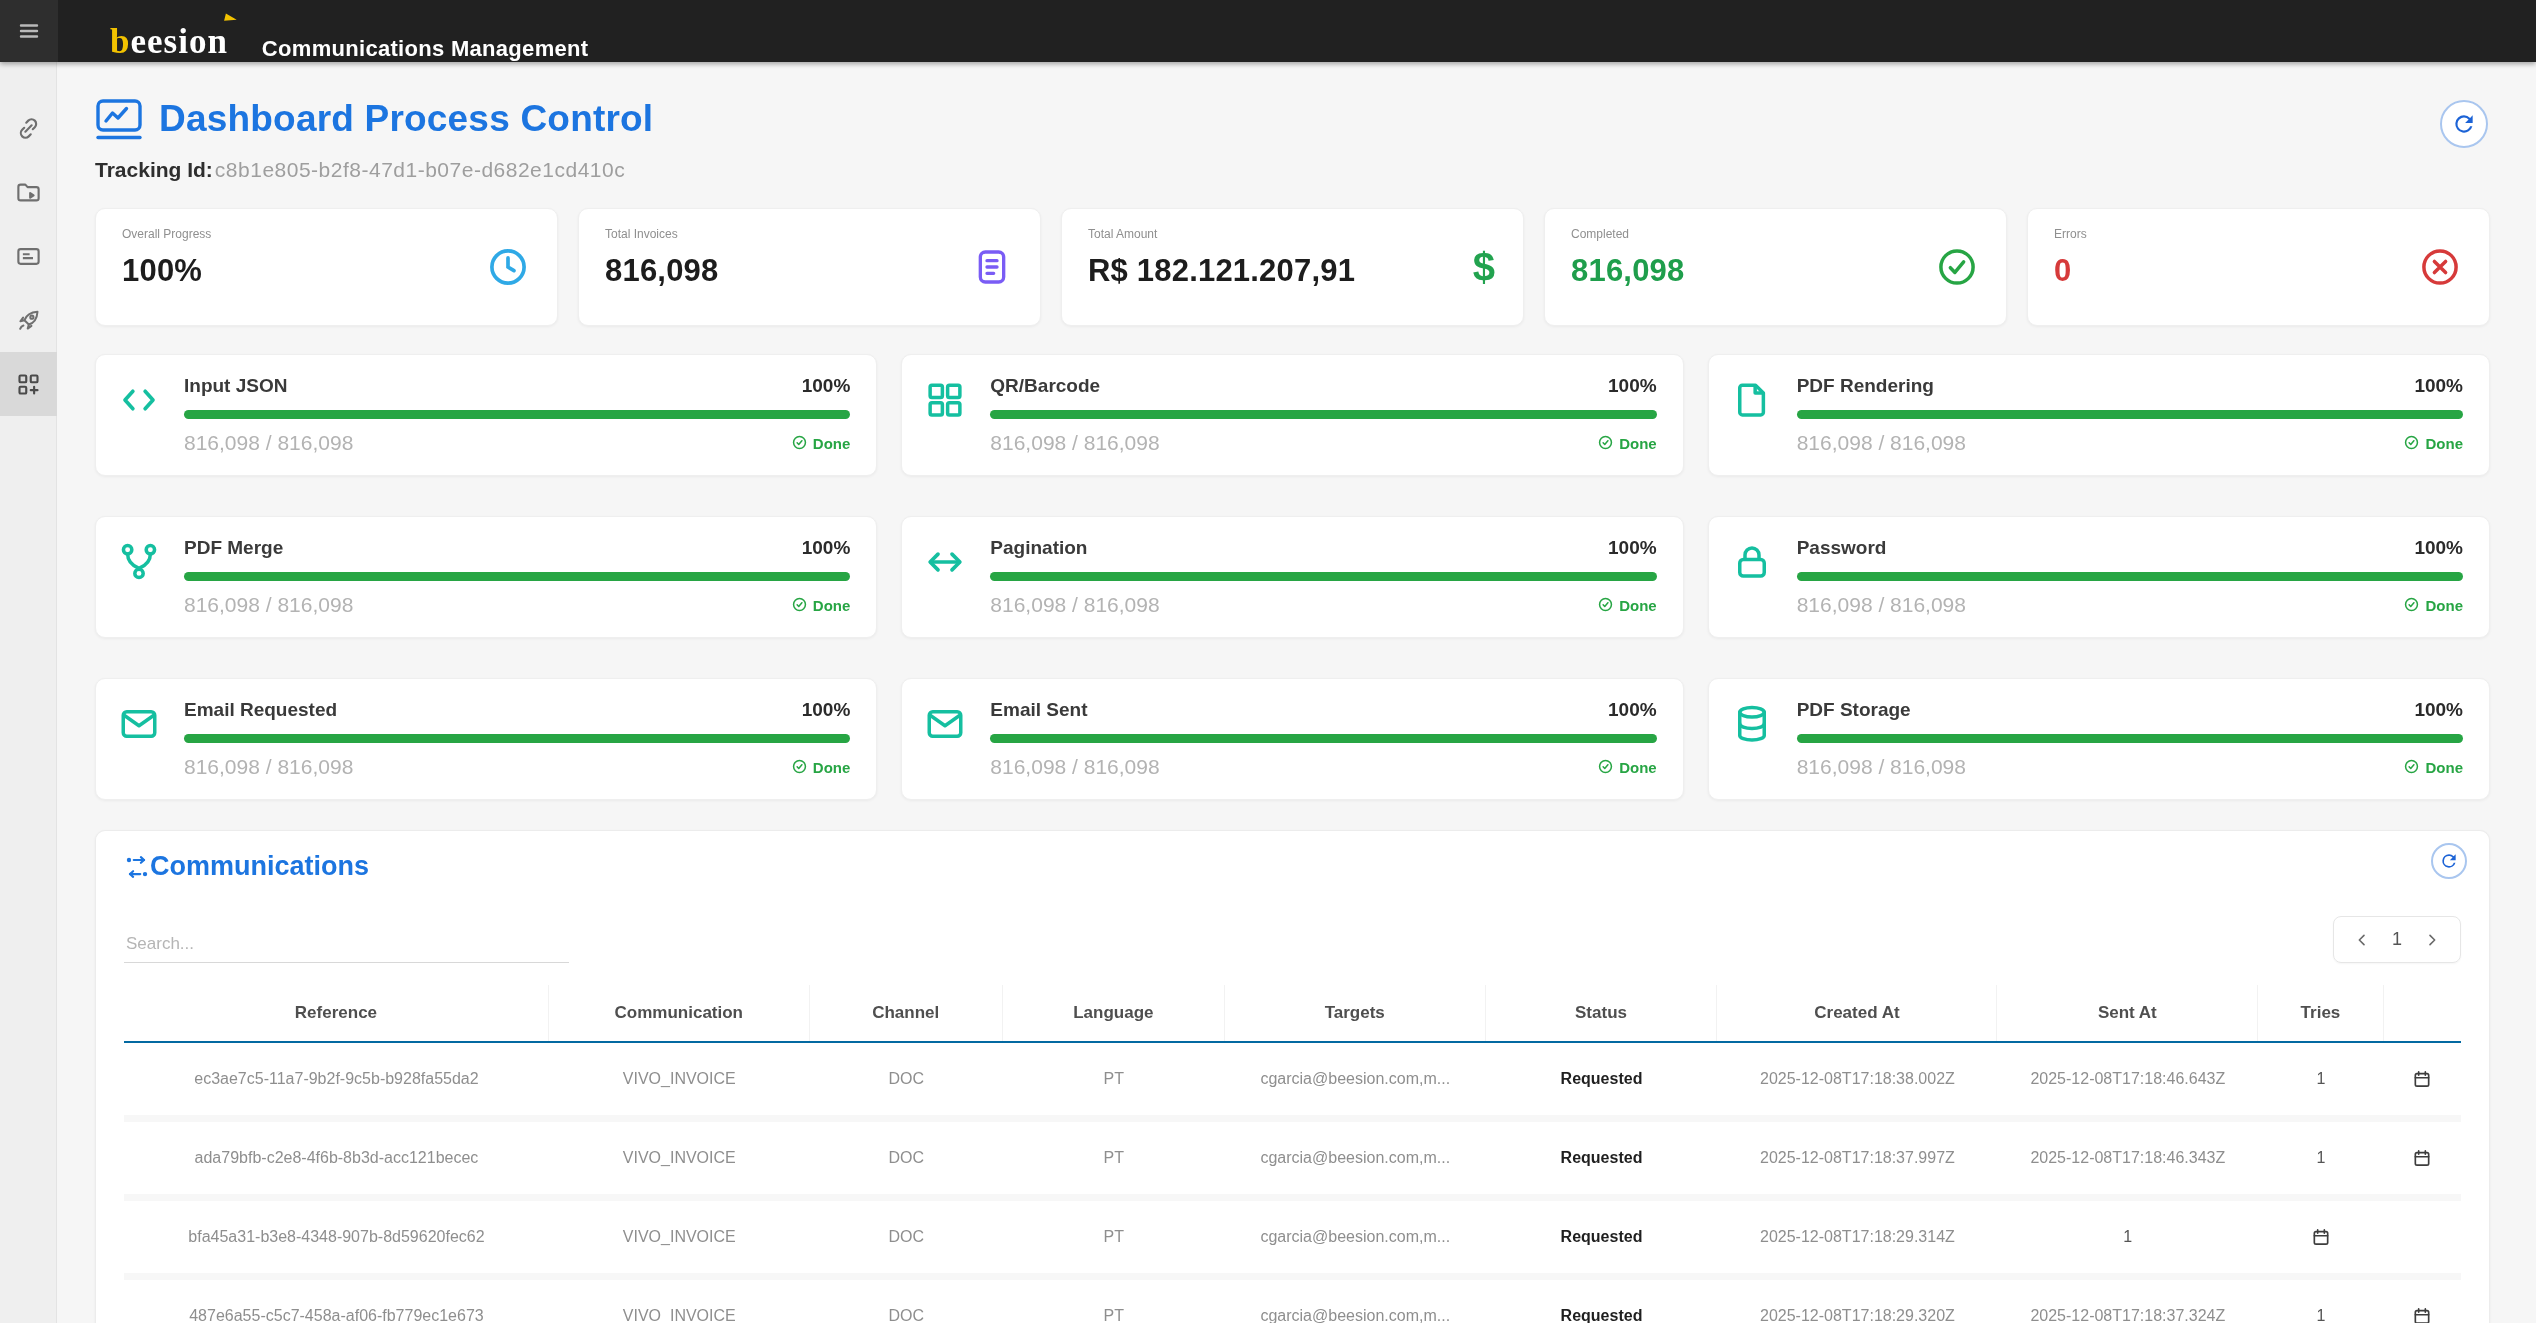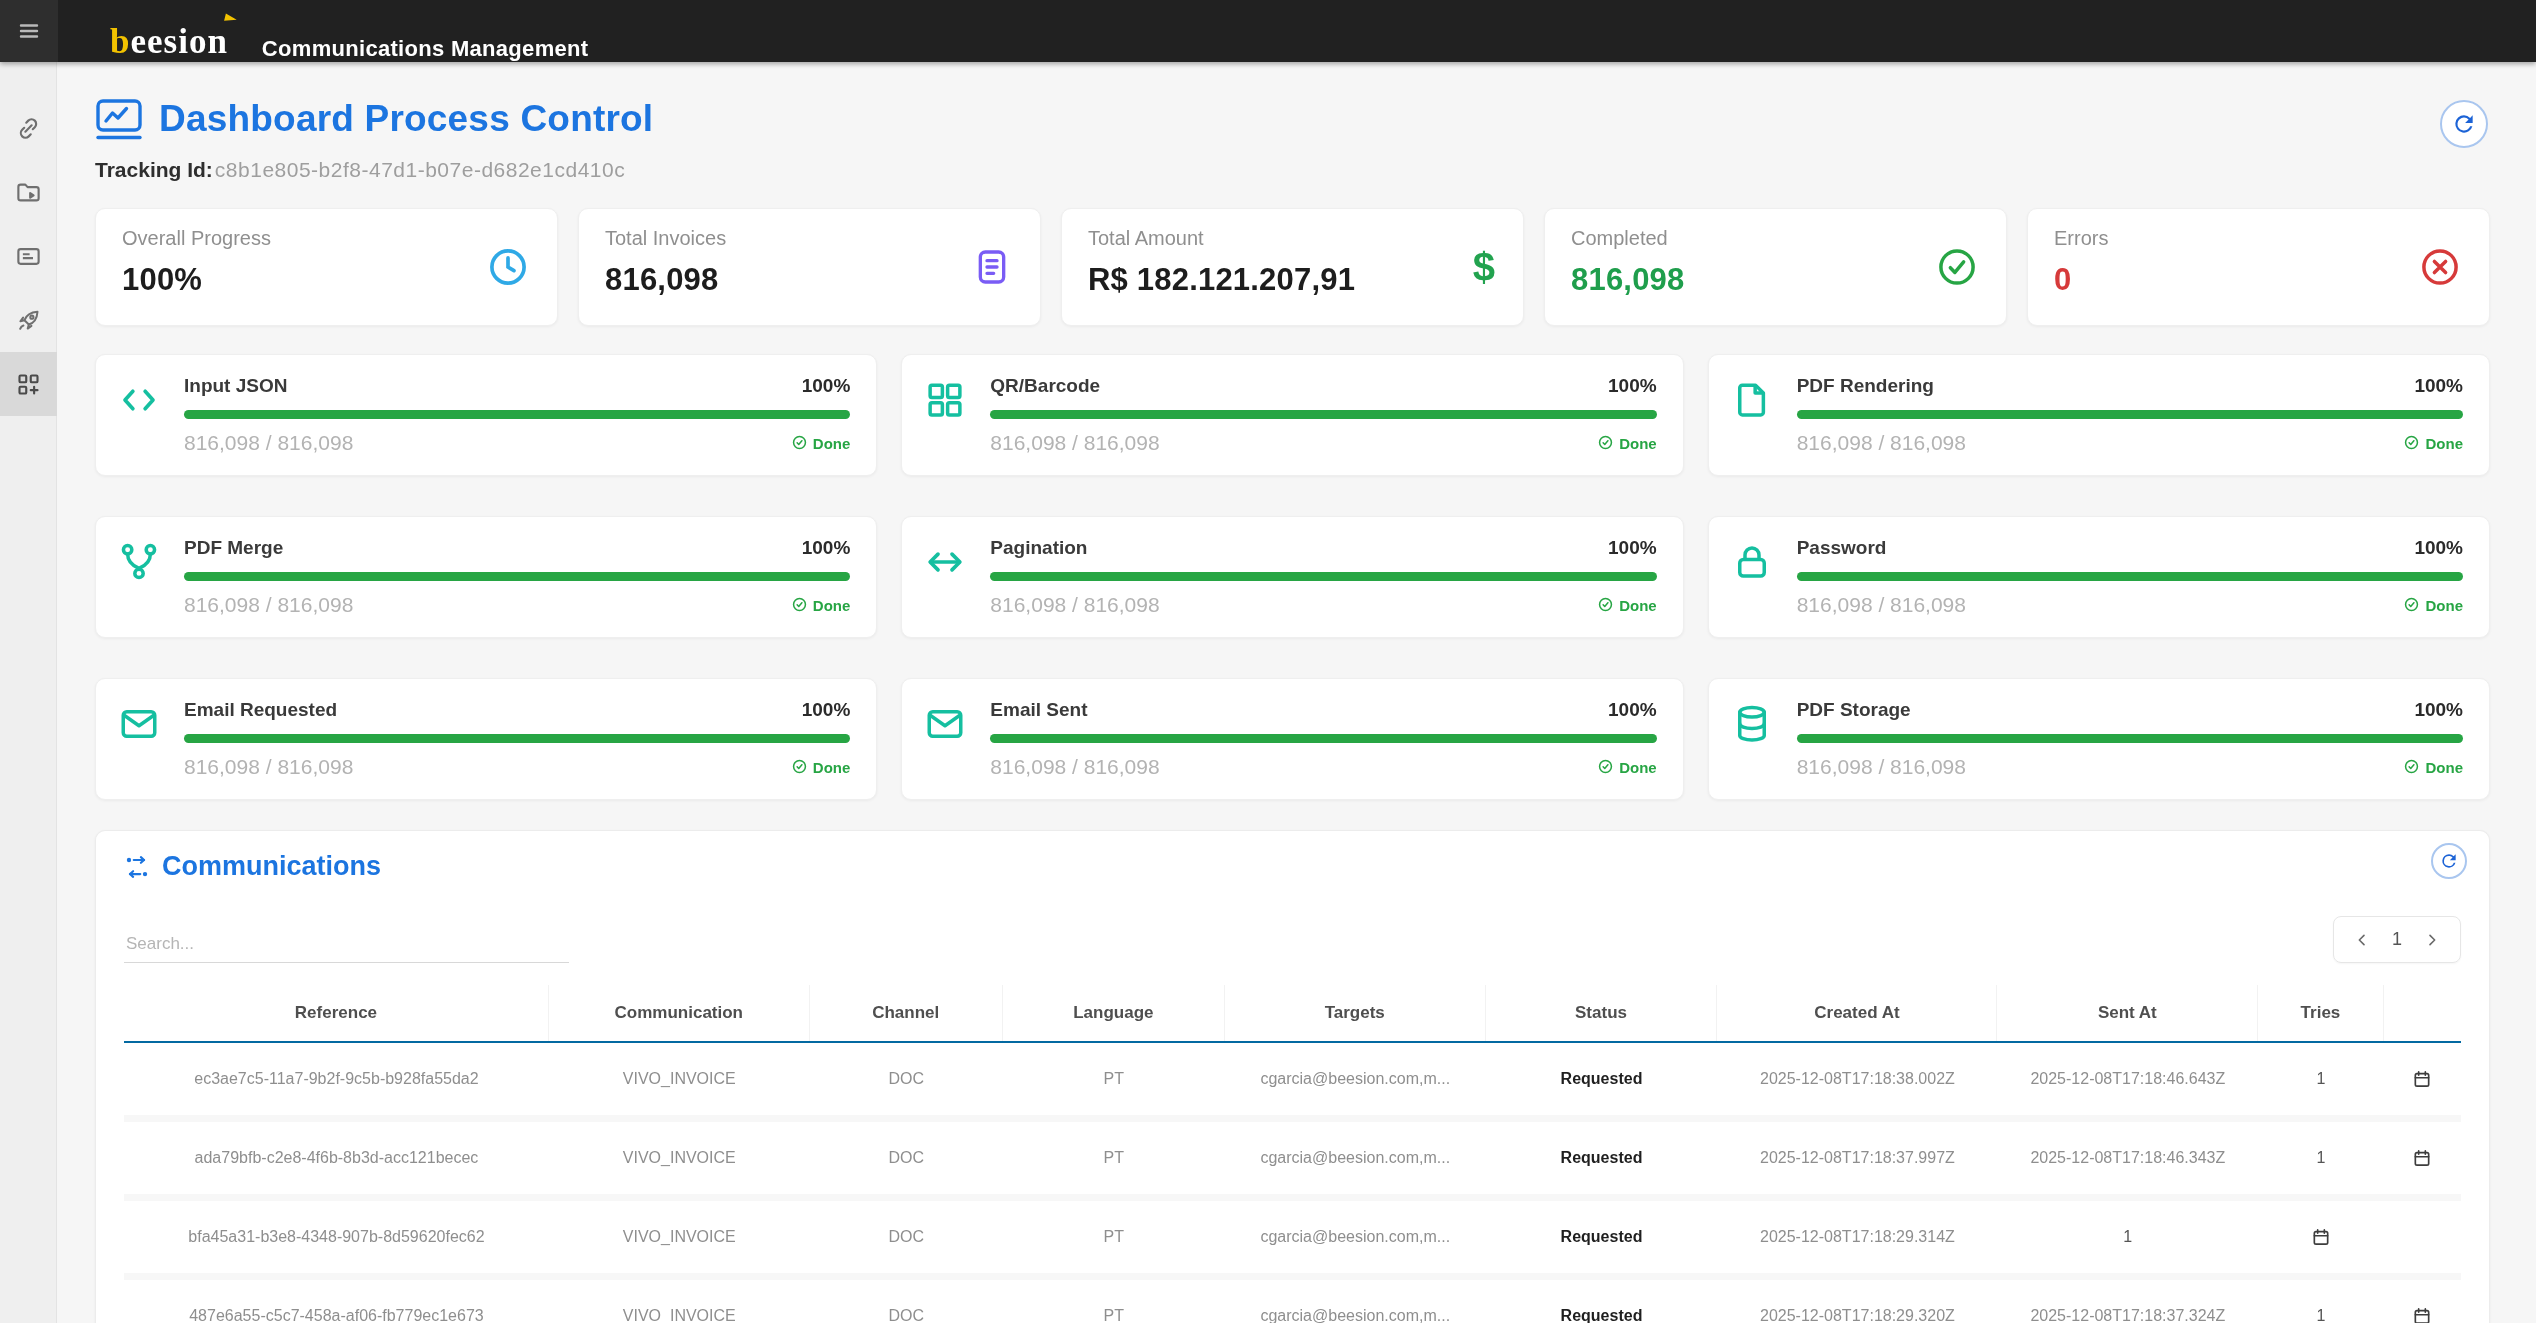--- a/index.html
+++ b/index.html
@@ -59,21 +59,21 @@
   .tracking-label { font-weight:700; color:#2e2e2e; }
   .tracking-id { color:#9e9e9e; letter-spacing:.5px; }
 
   
   .stats-row { margin-top:26px; display:grid; grid-template-columns:repeat(5,1fr); gap:20px; }
   .stat-card {
     background:#fff; border:1px solid #efefef; border-radius:10px;
     height:118px; padding:18px 26px; position:relative;
     box-shadow:0 1px 3px rgba(0,0,0,.05);
   }
-  .stat-label { font-size:20px; color:#8f8f8f; }
+  .stat-label { font-size:12px; color:#8f8f8f; }
   .stat-value { margin-top:12px; font-size:31px; font-weight:700; color:#1d1d1d; letter-spacing:.2px; }
   .stat-value.green { color:#1f9e4c; }
   .stat-value.red { color:#d63a3a; }
   .stat-icon { position:absolute; right:28px; top:50%; transform:translateY(-50%); }
   .dollar-glyph { font-size:40px; font-weight:700; color:#22a34f; line-height:1; }
 
   
   .proc-grid { margin-top:28px; display:grid; grid-template-columns:repeat(3,1fr); gap:40px 24px; }
   .proc-card {
     background:#fff; border:1px solid #efefef; border-radius:10px;
@@ -89,21 +89,21 @@
   .proc-bottom { margin-top:12px; display:flex; justify-content:space-between; align-items:center; }
   .proc-count { font-size:21px; color:#b3b3b3; }
   .proc-done { display:flex; align-items:flex-start; gap:6px; color:#27a544; font-size:15px; font-weight:700; }
 
   
   .comm-panel {
     margin-top:30px; background:#fff; border:1px solid #ececec; border-bottom:none;
     border-radius:10px 10px 0 0; padding:20px 28px 0 28px; position:relative;
     height:495px; box-shadow:0 1px 3px rgba(0,0,0,.05);
   }
-  .comm-title-row { display:flex; align-items:center; gap:12px; }
+  .comm-title-row { display:flex; align-items:center; }
   .comm-title { color:#1c75e0; font-size:27px; font-weight:700; }
   .comm-refresh {
     position:absolute; right:22px; top:12px; width:36px; height:36px; border-radius:50%;
     border:2px solid #a9c6ef; background:#fff; display:flex; align-items:center; justify-content:center; cursor:pointer;
   }
   .comm-controls { margin-top:34px; display:flex; justify-content:space-between; align-items:flex-end; }
   .search-input {
     width:445px; border:none; border-bottom:1px solid #d8d8d8; background:transparent;
     font-size:17px; color:#666; padding:8px 2px; outline:none;
     font-family:"Liberation Sans", sans-serif;

